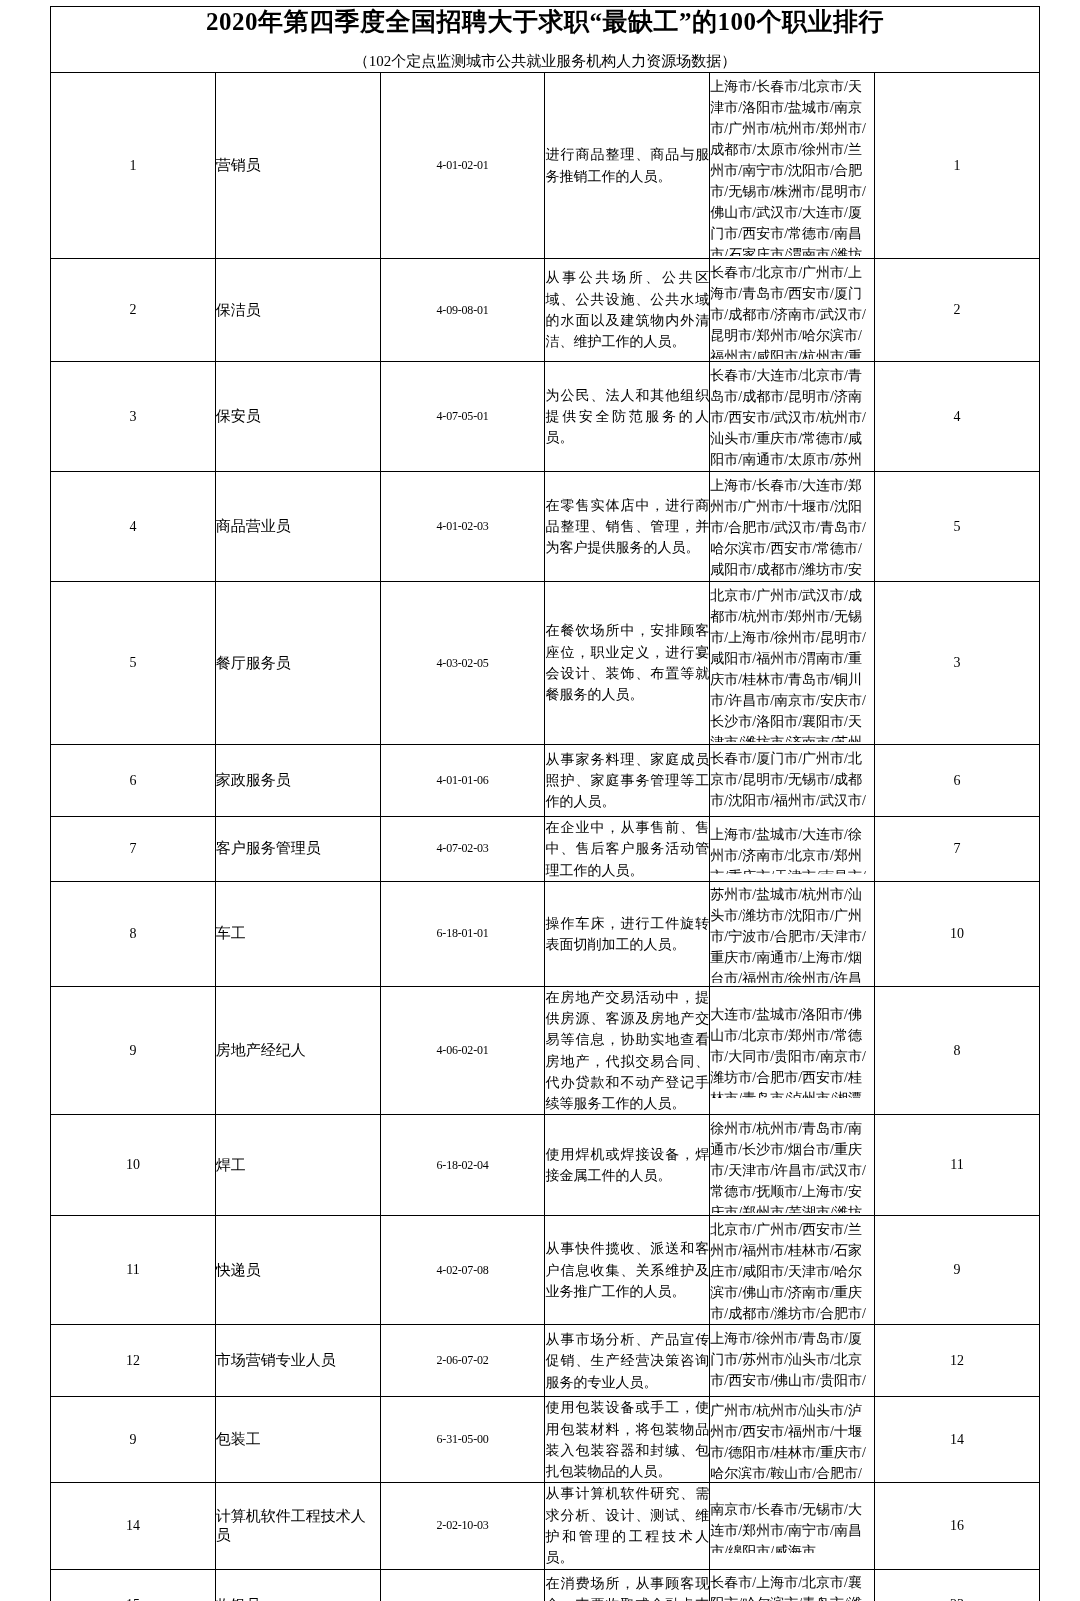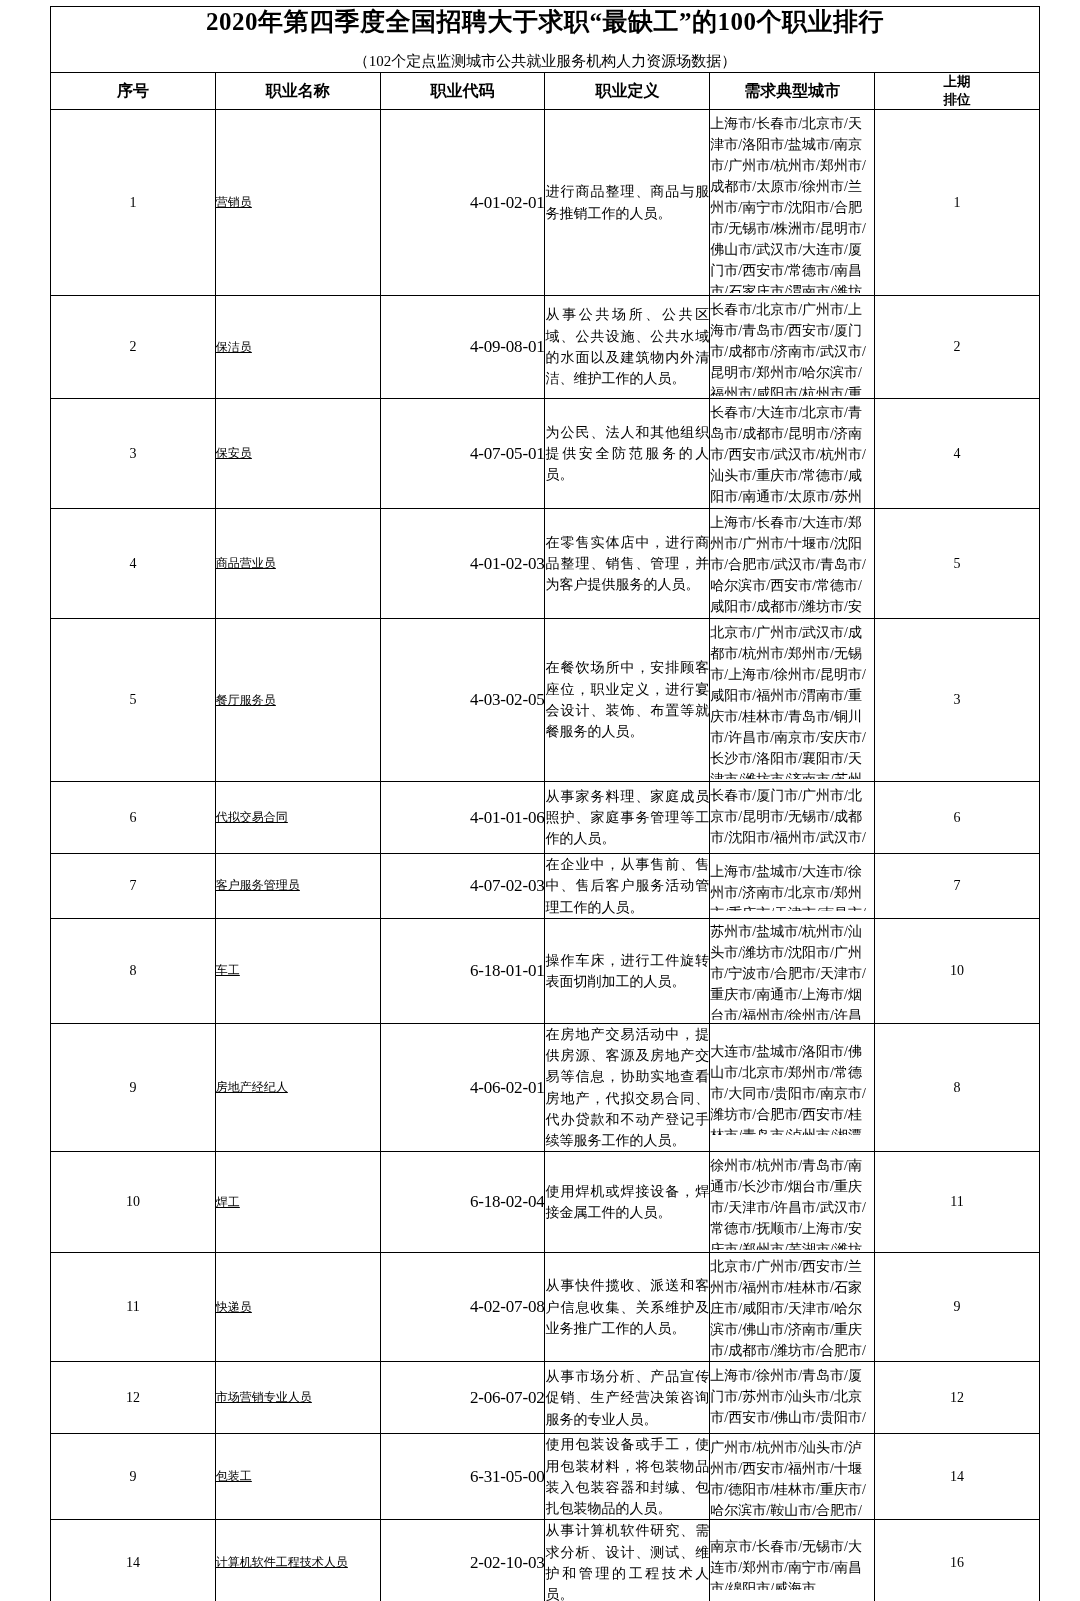--- a/index.html
+++ b/index.html
@@ -62,30 +62,29 @@
   th.h-def  { width: 225px; }
   th.h-city { width: 405px; }
   th.h-prev { width: 39px; font-size: 13.5px; }
   
   td.c-seq {
     text-align: center;
     font-size: 14px;
     width: 38px;
   }
   td.c-name {
-    font-size: 12px;
+    font-size: 15px;
     padding-left: 6px;
     padding-right: 2px;
     text-align: left;
     width: 198px;
-    text-decoration: underline;
   }
   td.c-code {
-    text-align: right;
-    font-size: 17px;
+    text-align: center;
+    font-size: 12px;
     width: 85px;
     letter-spacing: -0.2px;
   }
   td.c-def {
     font-size: 14px;
     line-height: 1.52;
     padding: 4px 5px 4px 5px;
     text-align: justify;
     text-justify: inter-ideograph;
     width: 225px;
@@ -113,31 +112,20 @@
 <div class="page">
   <div class="sheet">
     <table class="grid">
       <tbody>
         <tr>
           <td class="title-cell" colspan="6">
             <div class="title-main">2020年第四季度全国招聘大于求职“最缺工”的100个职业排行</div>
             <div class="title-sub">（102个定点监测城市公共就业服务机构人力资源场数据）</div>
           </td>
         </tr>
-        <tr>
-          <th class="h-seq">序号</th>
-          <th class="h-name">职业名称</th>
-          <th class="h-code">职业代码</th>
-          <th class="h-def">职业定义</th>
-          <th class="h-city">需求典型城市</th>
-          <th class="h-prev">
-            <div>上期</div>
-            <div>排位</div>
-          </th>
-        </tr>
       </tbody>
       <tbody id="rows-body">
           <tr style="height: 186px;">
             <td class="c-seq">1</td>
             <td class="c-name">营销员</td>
             <td class="c-code">4-01-02-01</td>
             <td class="c-def">进行商品整理、商品与服务推销工作的人员。</td>
             <td class="c-city">
               <span class="city-clip" style="max-height: 180px;">上海市/长春市/北京市/天津市/洛阳市/盐城市/南京市/广州市/杭州市/郑州市/成都市/太原市/徐州市/兰州市/南宁市/沈阳市/合肥市/无锡市/株洲市/昆明市/佛山市/武汉市/大连市/厦门市/西安市/常德市/南昌市/石家庄市/渭南市/潍坊市/贵阳市/哈尔滨市/南通市/咸阳市/桂林市/宁波市/抚顺市/铜川市/德阳市/许昌市/福州市/马鞍山市/湘潭市/襄阳市/宜宾市/安庆市/泸州市/汕头市/乐山市/兴义市/荆州市/蚌埠市/淄博市/玉溪市/齐齐哈尔市/安阳市/鞍山市/黄山市/包头市/三明市/宝鸡市/库尔勒市/哈密市/呼和浩特市/西宁市/四平市/黄石市/昭通市/秦皇岛市/泉州市/吉林市/石嘴山市/萍乡市/大同市</span>
             </td>
@@ -178,21 +166,21 @@
             <td class="c-name">餐厅服务员</td>
             <td class="c-code">4-03-02-05</td>
             <td class="c-def">在餐饮场所中，安排顾客座位，职业定义，进行宴会设计、装饰、布置等就餐服务的人员。</td>
             <td class="c-city">
               <span class="city-clip" style="max-height: 157px;">北京市/广州市/武汉市/成都市/杭州市/郑州市/无锡市/上海市/徐州市/昆明市/咸阳市/福州市/渭南市/重庆市/桂林市/青岛市/铜川市/许昌市/南京市/安庆市/长沙市/洛阳市/襄阳市/天津市/潍坊市/济南市/苏州市/贵阳市/湘潭市/西安市/南宁市/哈尔滨市/绵阳市/泸州市/沈阳市/烟台市/淄博市/三明市/鞍山市/南通市/哈密市/黄山市/乐山市/安阳市/宁波市/呼和浩特市/宝鸡市/合肥市/石家庄市/延边朝鲜族自治州/吉林市/太原市/库尔勒市/泉州市/抚顺市/大同市/荆州市/长春市/辽源市/兴义市/玉溪市/吐鲁番市</span>
             </td>
             <td class="c-prev">3</td>
           </tr>
           <tr style="height: 72px;">
             <td class="c-seq">6</td>
-            <td class="c-name">代拟交易合同</td>
+            <td class="c-name">家政服务员</td>
             <td class="c-code">4-01-01-06</td>
             <td class="c-def">从事家务料理、家庭成员照护、家庭事务管理等工作的人员。</td>
             <td class="c-city">
               <span class="city-clip" style="max-height: 66px;">长春市/厦门市/广州市/北京市/昆明市/无锡市/成都市/沈阳市/福州市/武汉市/桂林市/安庆市/兰州市/南宁市/重庆市/潍坊市/蚌埠市/咸阳市/南通市/许昌市/马鞍山市/铜川市/石家庄市/秦皇岛市/绵阳市/四平市/西宁市/昌吉市/辽源市</span>
             </td>
             <td class="c-prev">6</td>
           </tr>
           <tr style="height: 56px;">
             <td class="c-seq">7</td>
             <td class="c-name">客户服务管理员</td>

